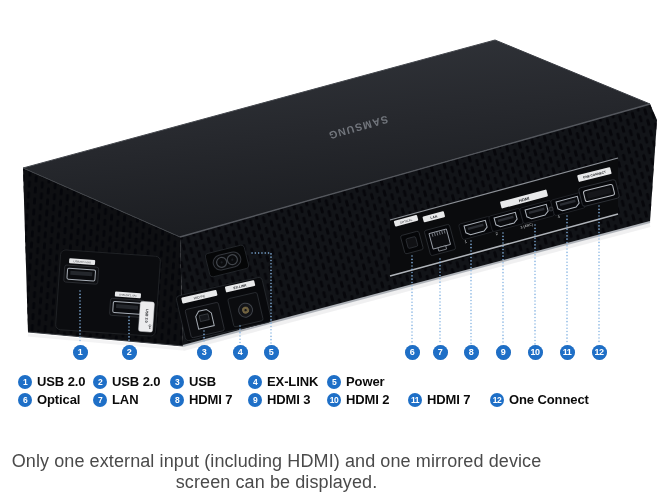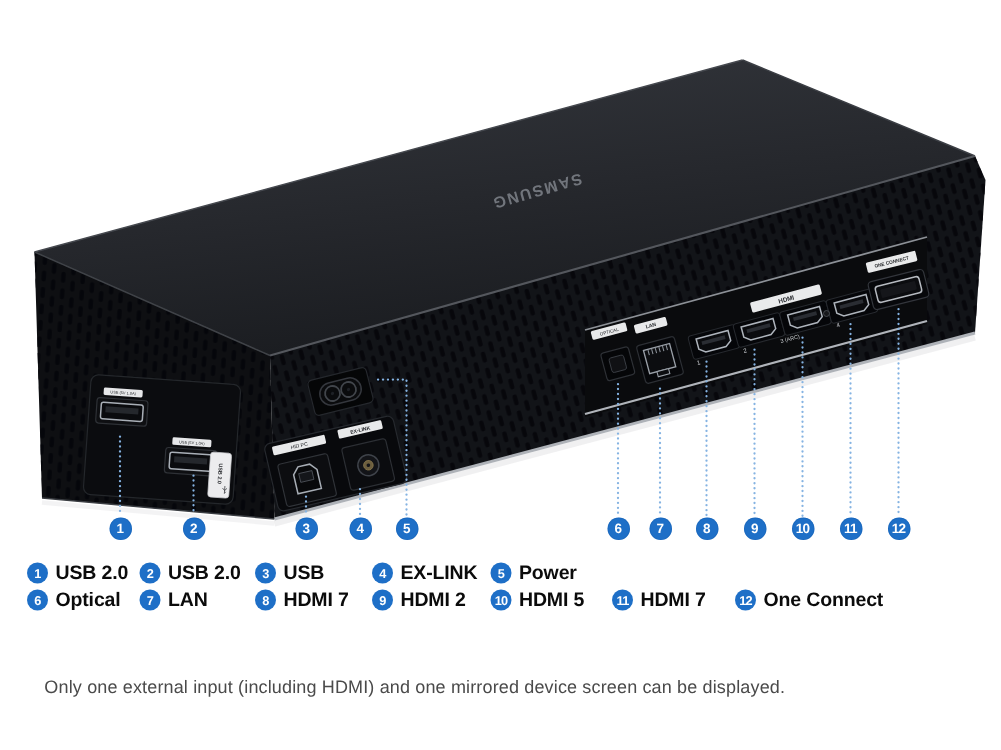--- a/index.html
+++ b/index.html
@@ -20,21 +20,21 @@
   .legend-circle{
     width:14px;height:14px;border-radius:50%;background:#1e6fc7;color:#fff;
     font-size:8.5px;font-weight:bold;line-height:14px;text-align:center;
     letter-spacing:-0.5px;flex:0 0 auto;
   }
   .legend-label{
     font-size:13px;font-weight:bold;color:#0b0b0b;white-space:nowrap;letter-spacing:-0.1px;
   }
   .caption{
     position:absolute;left:0;top:451px;width:553px;text-align:center;
-    font-size:12px;color:#4a4a4a;letter-spacing:0.1px;
+    font-size:18px;color:#4a4a4a;letter-spacing:0.1px;
   }
 </style>
 </head>
 <body>
 
 <div class="stage">
 
   <svg width="667" height="500" viewBox="0 0 667 500">
     <defs>
       <linearGradient id="topGrad" x1="0" y1="0" x2="0.35" y2="1">
@@ -253,25 +253,25 @@
   <div class="legend-item" style="left:93px;top:392px">
     <span class="legend-circle">7</span>
     <span class="legend-label">LAN</span>
   </div>
   <div class="legend-item" style="left:170px;top:392px">
     <span class="legend-circle">8</span>
     <span class="legend-label">HDMI 7</span>
   </div>
   <div class="legend-item" style="left:248px;top:392px">
     <span class="legend-circle">9</span>
-    <span class="legend-label">HDMI 2</span>
+    <span class="legend-label">HDMI 3</span>
   </div>
   <div class="legend-item" style="left:327px;top:392px">
     <span class="legend-circle">10</span>
-    <span class="legend-label">HDMI 5</span>
+    <span class="legend-label">HDMI 2</span>
   </div>
   <div class="legend-item" style="left:408px;top:392px">
     <span class="legend-circle">11</span>
     <span class="legend-label">HDMI 7</span>
   </div>
   <div class="legend-item" style="left:490px;top:392px">
     <span class="legend-circle">12</span>
     <span class="legend-label">One Connect</span>
   </div>
 

